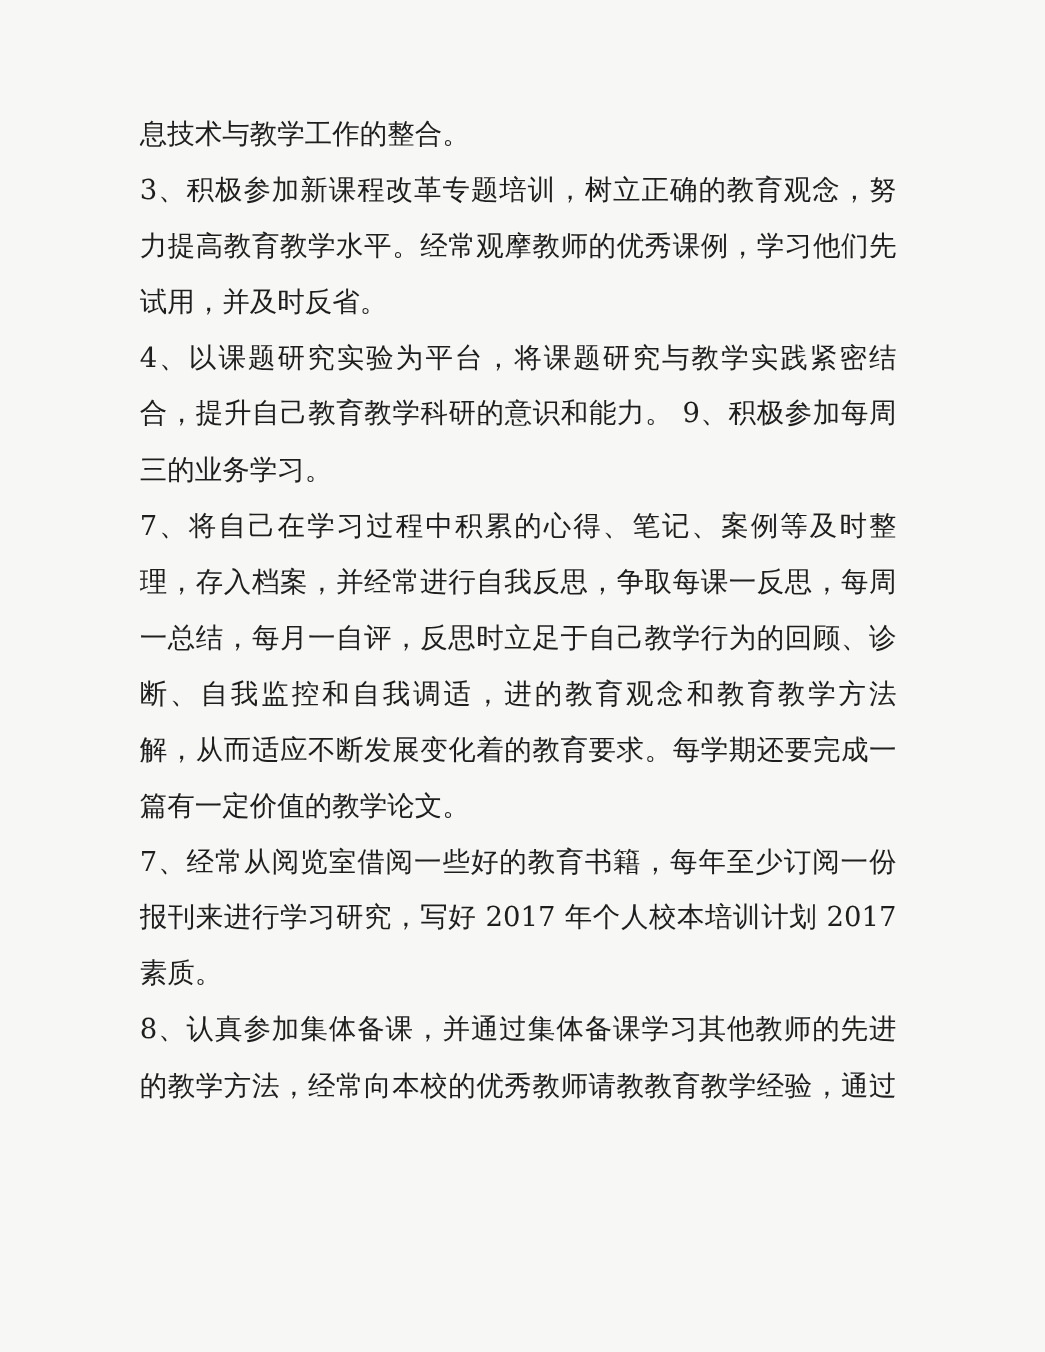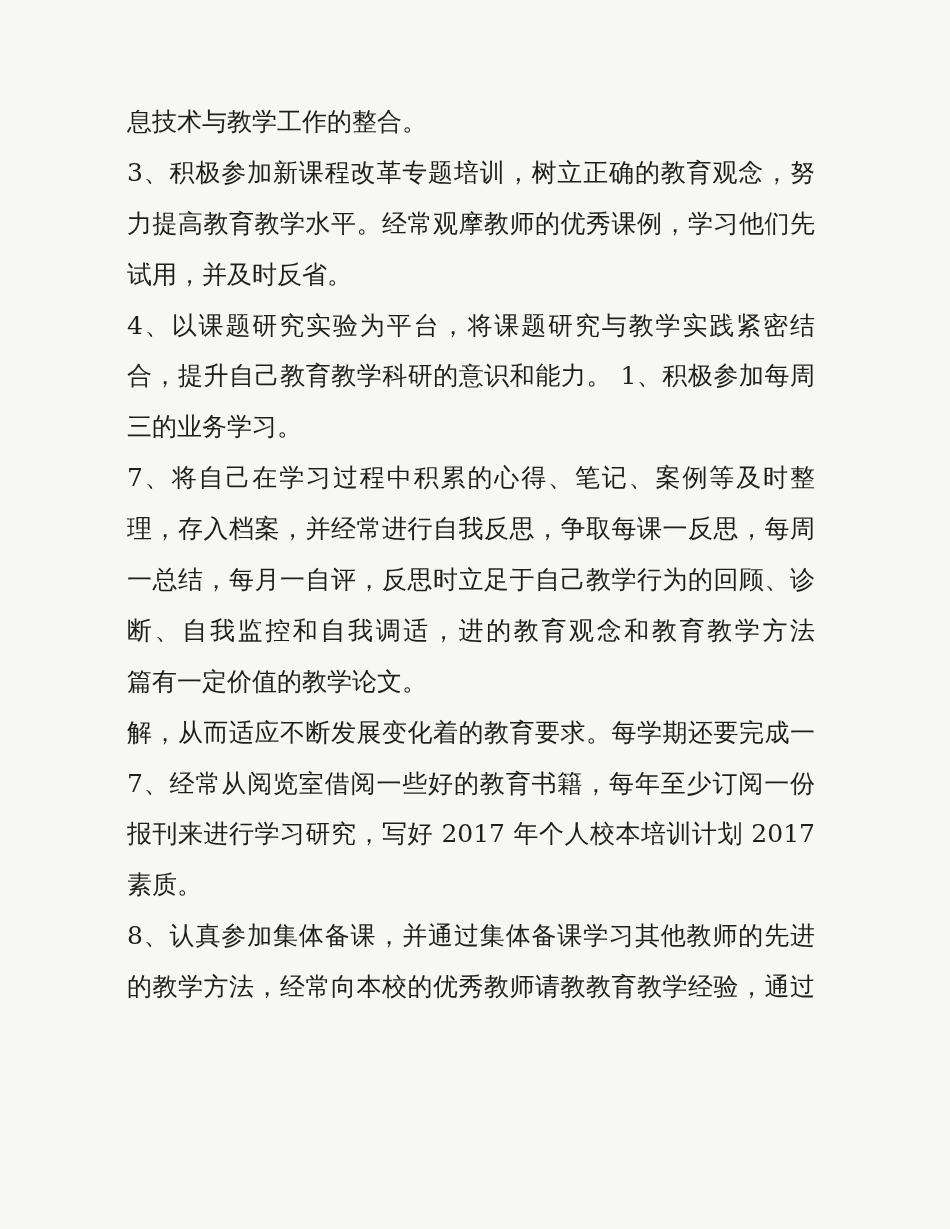--- a/index.html
+++ b/index.html
@@ -37,27 +37,27 @@
 </head>
 <body>
 
 <div class="page">
   <div class="textblock">
     <div class="line end">息技术与教学工作的整合。</div>
     <div class="line">3、积极参加新课程改革专题培训，树立正确的教育观念，努</div>
     <div class="line">力提高教育教学水平。经常观摩教师的优秀课例，学习他们先</div>
     <div class="line end">试用，并及时反省。</div>
     <div class="line">4、以课题研究实验为平台，将课题研究与教学实践紧密结</div>
-    <div class="line">合，提升自己教育教学科研的意识和能力。 1、积极参加每周</div>
+    <div class="line">合，提升自己教育教学科研的意识和能力。 9、积极参加每周</div>
     <div class="line end">三的业务学习。</div>
     <div class="line">7、将自己在学习过程中积累的心得、笔记、案例等及时整</div>
     <div class="line">理，存入档案，并经常进行自我反思，争取每课一反思，每周</div>
     <div class="line">一总结，每月一自评，反思时立足于自己教学行为的回顾、诊</div>
     <div class="line">断、自我监控和自我调适，进的教育观念和教育教学方法</div>
+    <div class="line">解，从而适应不断发展变化着的教育要求。每学期还要完成一</div>
     <div class="line end">篇有一定价值的教学论文。</div>
-    <div class="line">解，从而适应不断发展变化着的教育要求。每学期还要完成一</div>
     <div class="line">7、经常从阅览室借阅一些好的教育书籍，每年至少订阅一份</div>
     <div class="line">报刊来进行学习研究，写好 2017 年个人校本培训计划 2017 年</div>
     <div class="line end">素质。</div>
     <div class="line">8、认真参加集体备课，并通过集体备课学习其他教师的先进</div>
     <div class="line">的教学方法，经常向本校的优秀教师请教教育教学经验，通过</div>
   </div>
 </div>
 
 </body></html>

